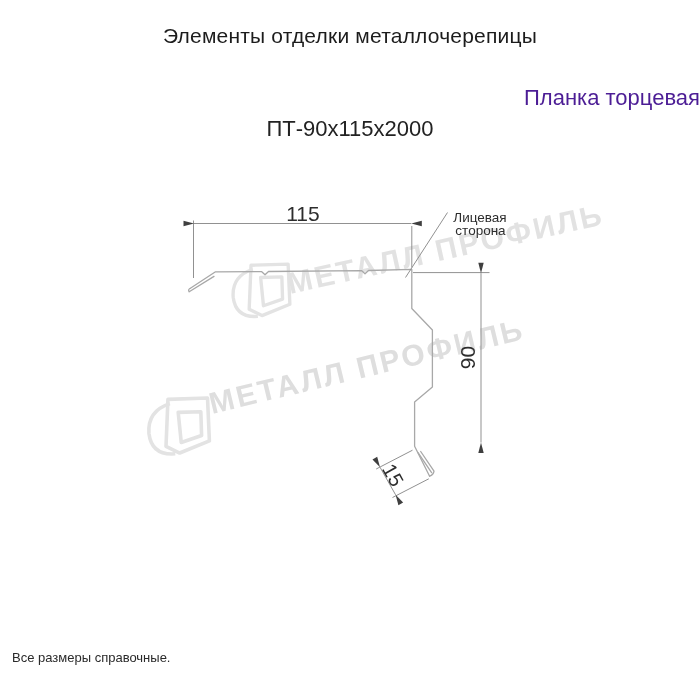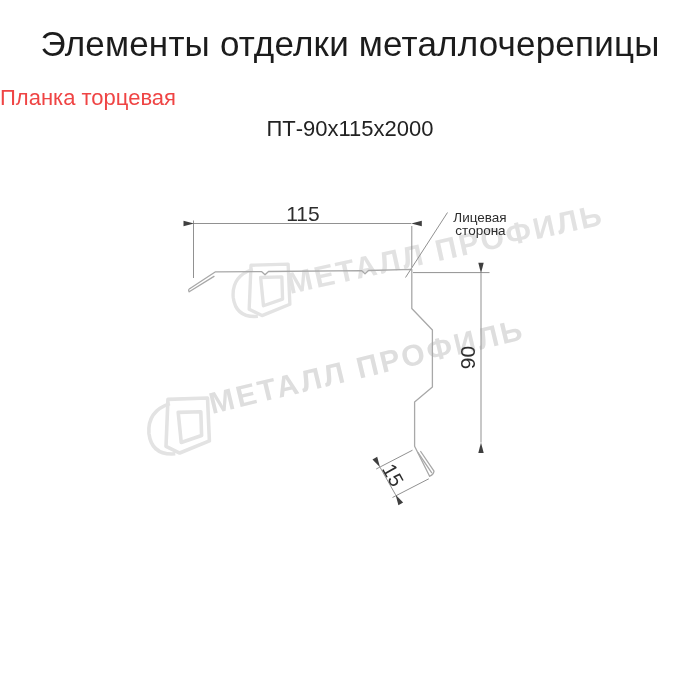--- a/index.html
+++ b/index.html
@@ -3,25 +3,25 @@
 <meta charset="utf-8">
 <style>
   html,body{margin:0;padding:0;}
   body{
     width:700px;height:700px;position:relative;background:#ffffff;
     font-family:"Liberation Sans", sans-serif;overflow:hidden;
     -webkit-font-smoothing:antialiased;
   }
   .page-title{
     position:absolute;top:24px;left:0;right:0;text-align:center;
-    font-size:35px;color:#1c1c1c;letter-spacing:.2px;
+    font-size:21px;color:#1c1c1c;letter-spacing:.2px;
   }
   .product-name{
-    position:absolute;top:85px;left:0;right:0;text-align:left;
-    font-size:22px;color:#ef4444;
+    position:absolute;top:85px;left:0;right:0;text-align:right;
+    font-size:22px;color:#4c1d95;
   }
   .product-code{
     position:absolute;top:116px;left:0;right:0;text-align:center;
     font-size:22px;color:#222;
   }
   .drawing{position:absolute;left:0;top:0;}
   .footer-notes{
     position:absolute;left:12px;top:650px;font-size:13px;line-height:16.5px;color:#2a2a2a;
   }
   .wm-text{
@@ -86,13 +86,14 @@
     <line x1="380" y1="467.2" x2="395.6" y2="494.8" marker-start="url(#arr)" marker-end="url(#arr)"></line>
   </g>
   <text class="dim-text-small" transform="translate(387,478.5) rotate(61)" text-anchor="middle">15</text>
 
   <line x1="405.5" y1="277.5" x2="447.5" y2="212.5" stroke="#919191" stroke-width="1"></line>
   <text class="callout-text" x="480" y="221.5" text-anchor="middle">Лицевая</text>
   <text class="callout-text" x="480.5" y="235" text-anchor="middle">сторона</text>
 </svg>
 
 <div class="footer-notes">
+  <div>Все размеры справочные.</div>
 </div>
 
 </body></html>

